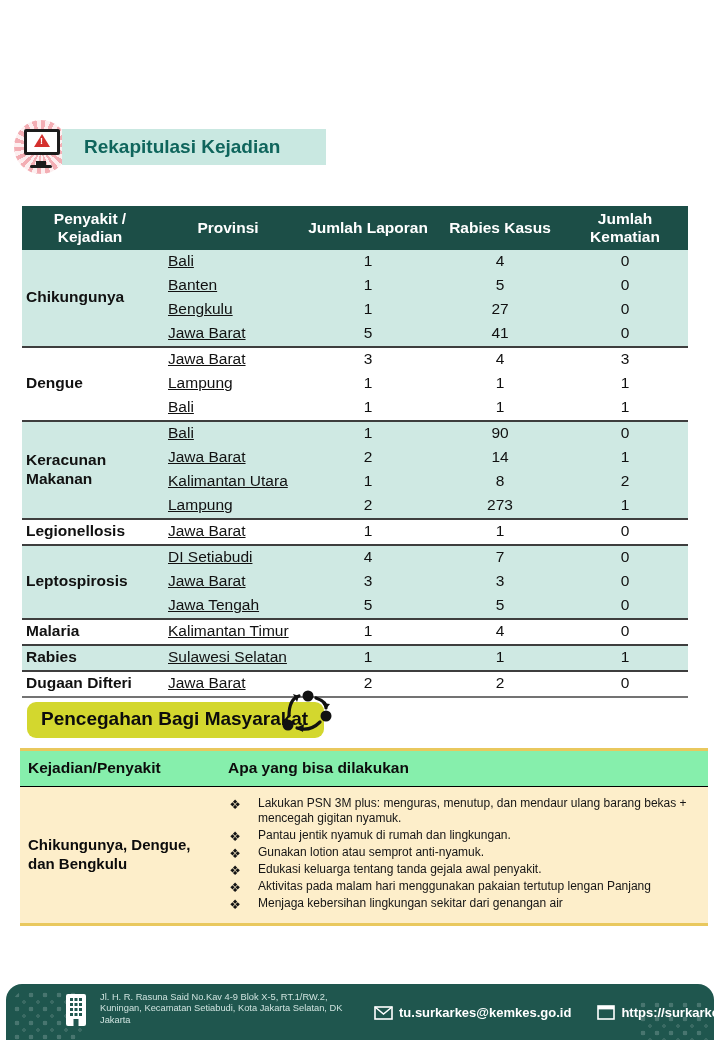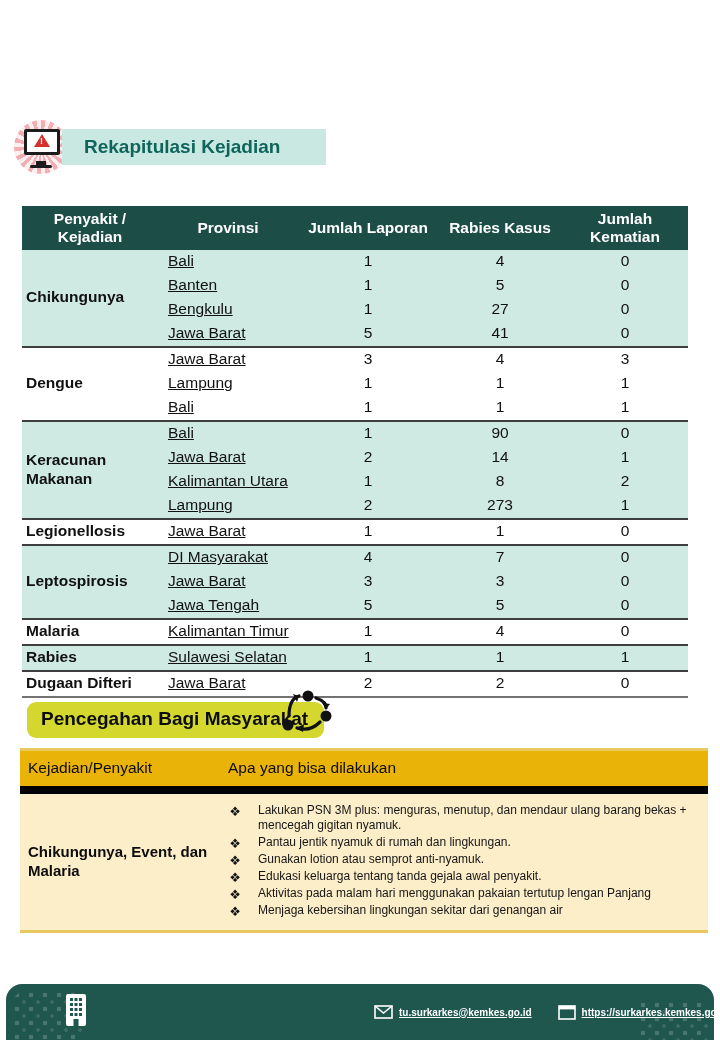--- a/index.html
+++ b/index.html
@@ -54,42 +54,42 @@
   
   .sec2{position:absolute;top:692px;left:18px;height:52px;}
   .sec2-badge{position:absolute;left:9px;top:10px;background:#d3d72e;color:#0c0c0c;
         font-size:19px;font-weight:bold;padding:6px 16px 8px 14px;border-radius:9px;white-space:nowrap;}
   .cycle-icon{position:absolute;left:258px;top:-4px;}
 
   
   .prev-table{position:absolute;top:748px;left:20px;width:688px;border-collapse:collapse;
         border-top:3px solid #e9c85e;table-layout:fixed;}
   .prev-table col.p1{width:200px}
-  .prev-table th{background:#eab308;color:#0c0c0c;font-size:15.5px;font-weight:normal;
-        padding:8px 6px 9px 8px;border-bottom:8px solid #000000;}
+  .prev-table th{background:#86efac;color:#0c0c0c;font-size:15.5px;font-weight:bold;
+        padding:8px 6px 9px 8px;border-bottom:1px solid #000000;}
   .prev-table th.left{text-align:left;}
   .prev-table th.center{text-align:left;}
   .prev-table td{background:#fdeeca;border-bottom:3px solid #e9c85e;vertical-align:middle;}
   .prev-table td.plabel{font-weight:bold;font-size:15px;padding:6px 4px 6px 8px;line-height:1.25;color:#0c0c0c;}
   .prev-table td.pactions{padding:8px 12px 10px 2px;}
   .action{display:flex;gap:10px;margin:1px 0;}
   .action .bullet{flex:0 0 26px;text-align:center;font-size:13px;color:#151515;padding-top:1px;}
   .action .atext{font-size:12px;line-height:1.28;color:#151515;}
 
   
   .footer{position:absolute;bottom:0;left:6px;width:708px;height:56px;background:#1f564e;
         border-radius:16px 16px 0 0;color:#ffffff;}
   .batik-fl{left:6px;bottom:0;width:70px;height:50px;border-radius:16px 0 0 0;}
   .batik-fr{right:6px;bottom:0;width:70px;height:40px;border-radius:0 16px 0 0;}
   .footer-inner{position:absolute;left:58px;top:7px;display:flex;align-items:flex-start;gap:12px;}
   .addr-block{width:262px;}
   .addr-name{font-size:11.5px;font-weight:bold;line-height:1.3;}
   .addr-text{font-size:9.3px;color:#cfe3df;line-height:1.22;margin-top:1px;}
   .contact{display:flex;align-items:center;gap:6px;margin-top:14px;white-space:nowrap;}
-  .contact .ctext{font-size:10px;font-weight:bold;text-decoration:underline;}
+  .contact .ctext{font-size:13px;font-weight:bold;}
   .contact.web{margin-left:14px;}
 </style>
 </head>
 <body>
 
 <div class="page">
 
 
   <div class="sec1">
     <div class="alert-icon">
@@ -191,21 +191,21 @@
         </tr>
         <tr class="white group-start">
           <td class="disease" rowspan="1">Legionellosis</td>
           <td class="province">Jawa Barat</td>
           <td class="num">1</td>
           <td class="num">1</td>
           <td class="num">0</td>
         </tr>
         <tr class="mint group-start">
           <td class="disease" rowspan="3">Leptospirosis</td>
-          <td class="province">DI Masyarakat</td>
+          <td class="province">DI Setiabudi</td>
           <td class="num">4</td>
           <td class="num">7</td>
           <td class="num">0</td>
         </tr>
         <tr class="mint">
           <td class="province">Jawa Barat</td>
           <td class="num">3</td>
           <td class="num">3</td>
           <td class="num">0</td>
         </tr>
@@ -260,21 +260,21 @@
         <col>
       </colgroup>
     <thead>
         <tr id="prev-head-row">
           <th class="left">Kejadian/Penyakit</th>
           <th class="center">Apa yang bisa dilakukan</th>
         </tr>
       </thead>
     <tbody id="prev-body">
         <tr>
-          <td class="plabel">Chikungunya, Event, dan Malaria</td>
+          <td class="plabel">Chikungunya, Dengue, dan Bengkulu</td>
           <td class="pactions">
             <div class="action">
               <span class="bullet">❖</span>
               <span class="atext">Lakukan PSN 3M plus: menguras, menutup, dan mendaur ulang barang bekas + mencegah gigitan nyamuk.</span>
             </div>
             <div class="action">
               <span class="bullet">❖</span>
               <span class="atext">Pantau jentik nyamuk di rumah dan lingkungan.</span>
             </div>
             <div class="action">
@@ -314,20 +314,21 @@
           <rect x="6" y="14" width="3" height="3"></rect>
             <rect x="10.5" y="14" width="3" height="3"></rect>
             <rect x="15" y="14" width="3" height="3"></rect>
           <rect x="6" y="19" width="3" height="3"></rect>
             <rect x="10.5" y="19" width="3" height="3"></rect>
             <rect x="15" y="19" width="3" height="3"></rect>
           <rect x="9.5" y="25" width="5" height="7"></rect>
         </g>
       </svg>
       <div class="addr-block">
+        <div class="addr-text">Jl. H. R. Rasuna Said No.Kav 4-9 Blok X-5, RT.1/RW.2, Kuningan, Kecamatan Setiabudi, Kota Jakarta Selatan, DK Jakarta</div>
       </div>
       <div class="contact">
         <svg width="19" height="14" viewBox="0 0 19 14">
           <rect x="1" y="1" width="17" height="12" fill="none" stroke="#ffffff" stroke-width="1.6"></rect>
           <path d="M1,1 L9.5,8 L18,1" fill="none" stroke="#ffffff" stroke-width="1.6"></path>
         </svg>
         <span class="ctext">tu.surkarkes@kemkes.go.id</span>
       </div>
       <div class="contact web">
         <svg width="18" height="15" viewBox="0 0 18 15">

